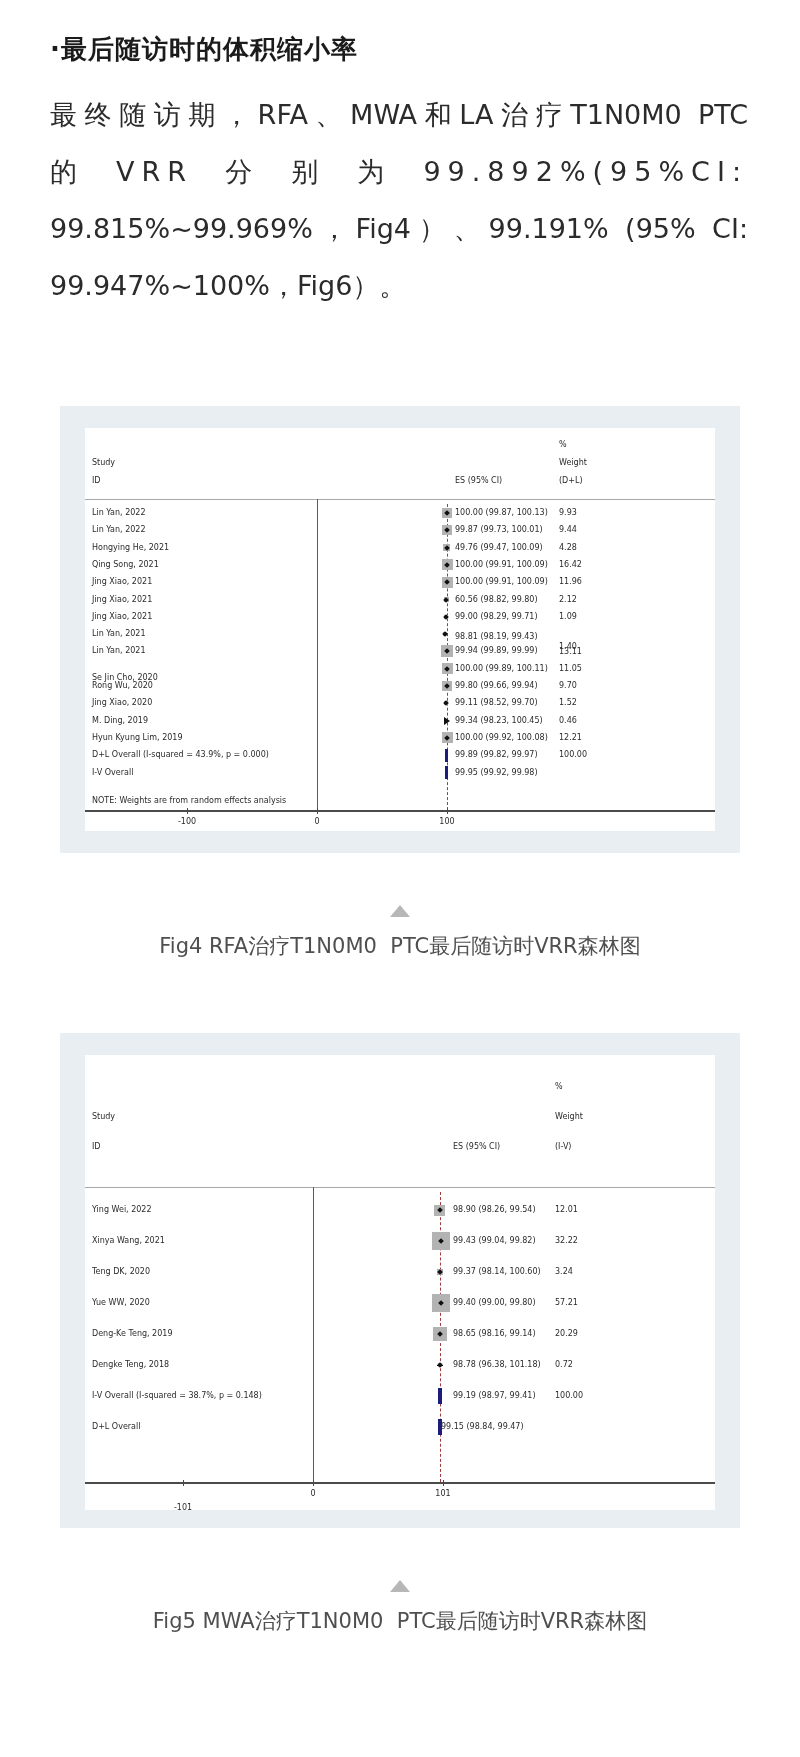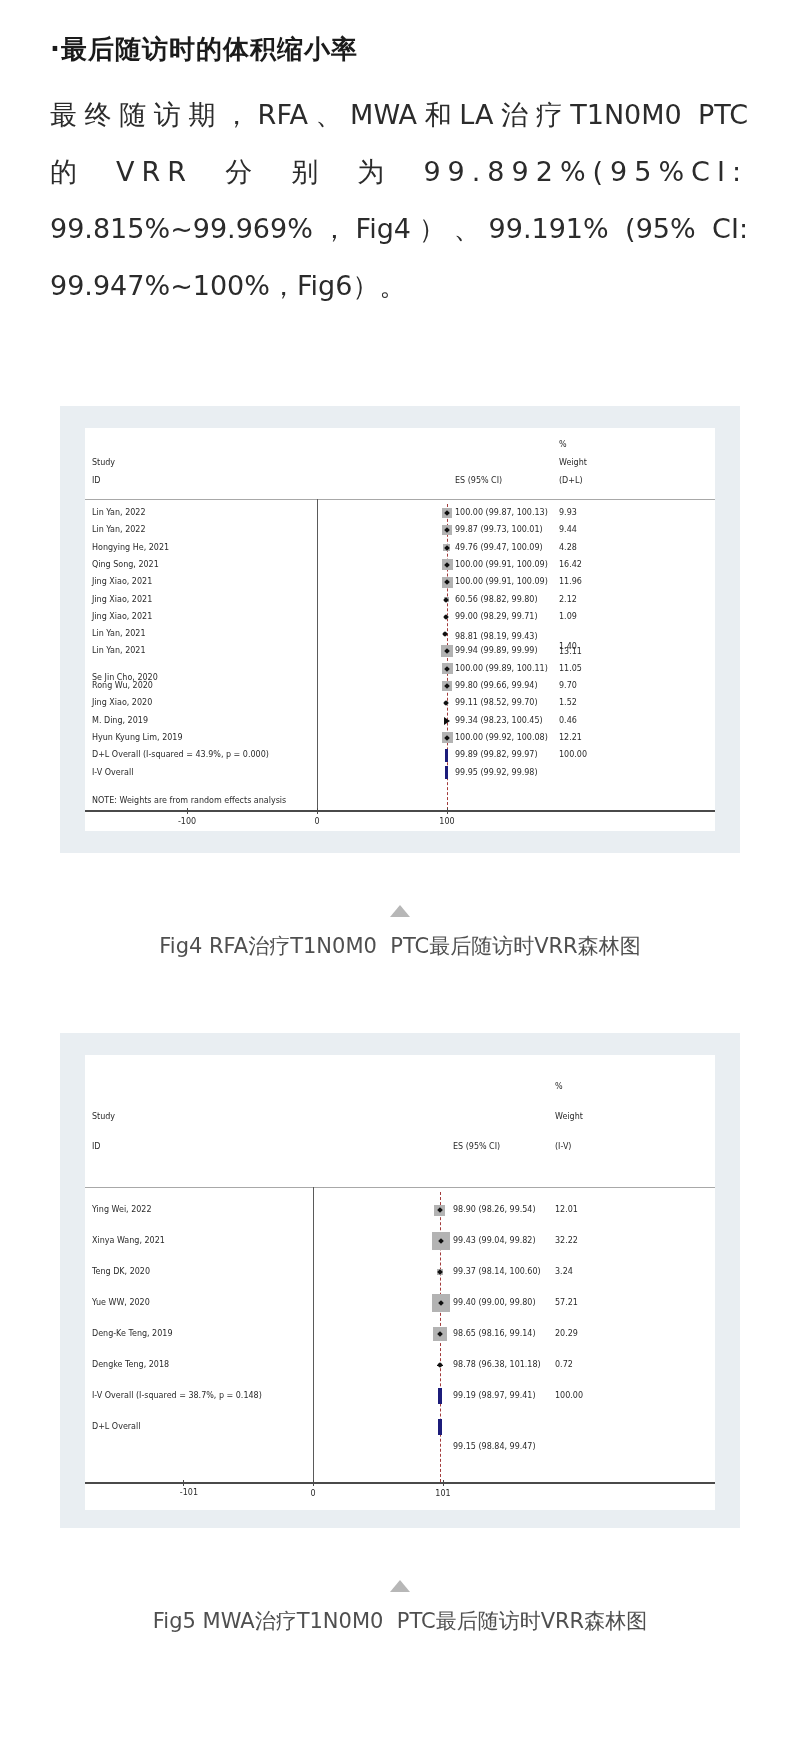--- a/index.html
+++ b/index.html
@@ -167,21 +167,21 @@
         <div class="fp-text" style="left: 7px; top: 57px;">Study</div>
         <div class="fp-text" style="left: 470px; top: 57px;">Weight</div>
         <div class="fp-text" style="left: 7px; top: 87px;">ID</div>
         <div class="fp-text" style="left: 368px; top: 87px;">ES (95% CI)</div>
         <div class="fp-text" style="left: 470px; top: 87px;">(I-V)</div>
         <div class="fp-hline" style="top: 132px;"></div>
         <div class="fp-axis" style="top: 427px;"></div>
         <div class="fp-vline" style="left: 228px; top: 132px; height: 295px;"></div>
         <div class="fp-refline" style="left: 355px; top: 137px; height: 290px; border-left-color: rgb(162, 59, 59);"></div>
         <div class="fp-tick" style="left: 98px; top: 425px;"></div>
-        <div class="fp-ticklabel" style="left: 83px; top: 433px; text-align: right;">-101</div>
+        <div class="fp-ticklabel" style="left: 83px; top: 448px;">-101</div>
         <div class="fp-tick" style="left: 228px; top: 425px;"></div>
         <div class="fp-ticklabel" style="left: 213px; top: 434px;">0</div>
         <div class="fp-tick" style="left: 358px; top: 425px;"></div>
         <div class="fp-ticklabel" style="left: 343px; top: 434px;">101</div>
         <div class="fp-text" style="left: 7px; top: 150px;">Ying Wei, 2022</div>
         <div class="fp-ci" style="left: 354.068px; top: 155px; width: 1.64224px;"></div>
         <div class="fp-sq" style="left: 349.389px; top: 149.5px; width: 11px; height: 11px; background: rgb(179, 179, 179);"></div>
         <div class="fp-diamond" style="left: 352.889px; top: 153px;"></div>
         <div class="fp-text" style="left: 368px; top: 150px;">98.90 (98.26, 99.54)</div>
         <div class="fp-text" style="left: 470px; top: 150px;">12.01</div>
@@ -214,20 +214,20 @@
         <div class="fp-sq" style="left: 352.735px; top: 308px; width: 4px; height: 4px; background: rgb(179, 179, 179);"></div>
         <div class="fp-diamond" style="left: 352.735px; top: 308px;"></div>
         <div class="fp-text" style="left: 368px; top: 305px;">98.78 (96.38, 101.18)</div>
         <div class="fp-text" style="left: 470px; top: 305px;">0.72</div>
         <div class="fp-text" style="left: 7px; top: 336px;">I-V Overall  (I-squared = 38.7%, p = 0.148)</div>
         <div class="fp-bar" style="left: 353.261px; top: 333px; width: 4px; height: 16px; background: rgb(28, 28, 122);"></div>
         <div class="fp-text" style="left: 368px; top: 336px;">99.19 (98.97, 99.41)</div>
         <div class="fp-text" style="left: 470px; top: 336px;">100.00</div>
         <div class="fp-text" style="left: 7px; top: 367px;">D+L Overall</div>
         <div class="fp-bar" style="left: 353.209px; top: 364px; width: 4px; height: 16px; background: rgb(28, 28, 122);"></div>
-        <div class="fp-text" style="left: 368px; top: 367px; margin-top: 20px;">99.15 (98.84, 99.47)</div>
+        <div class="fp-text" style="left: 356px; top: 367px;">99.15 (98.84, 99.47)</div>
       </div>
   </section>
 
   <div class="tri"></div>
   <div class="fig-caption last">Fig5 MWA治疗T1N0M0  PTC最后随访时VRR森林图</div>
 
 </div>
 
 </body></html>

